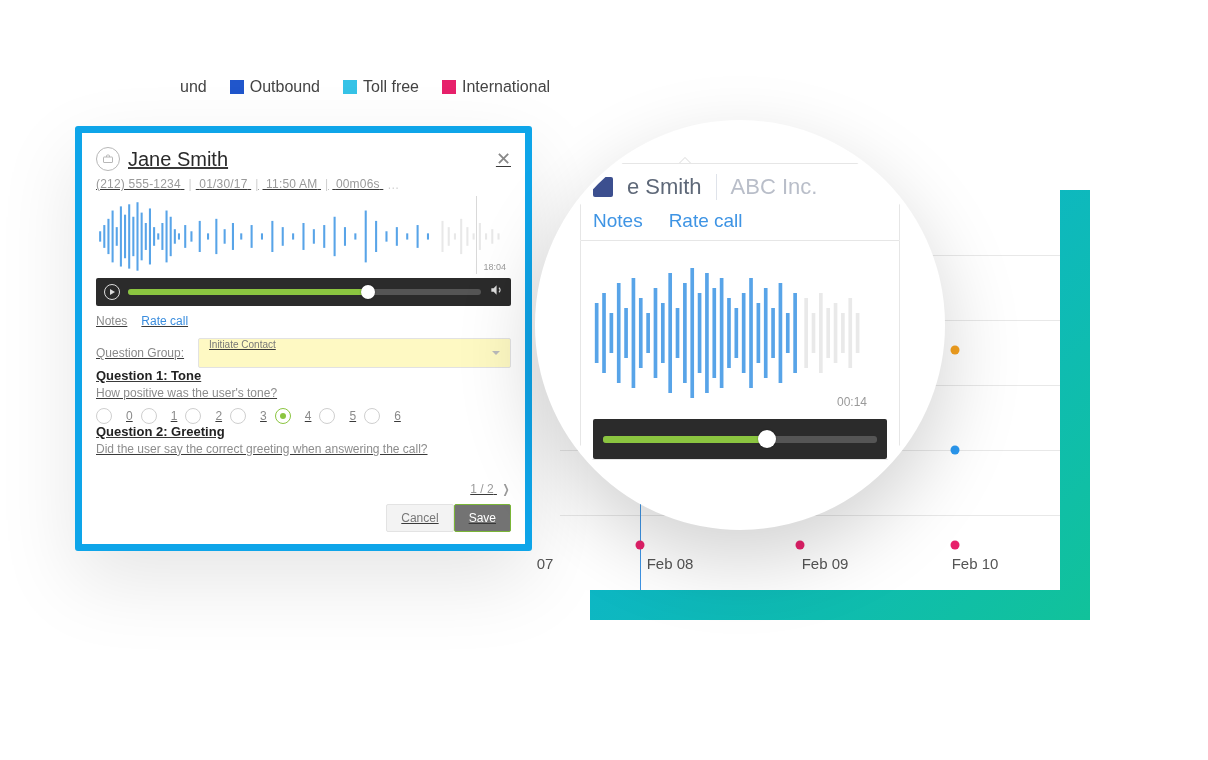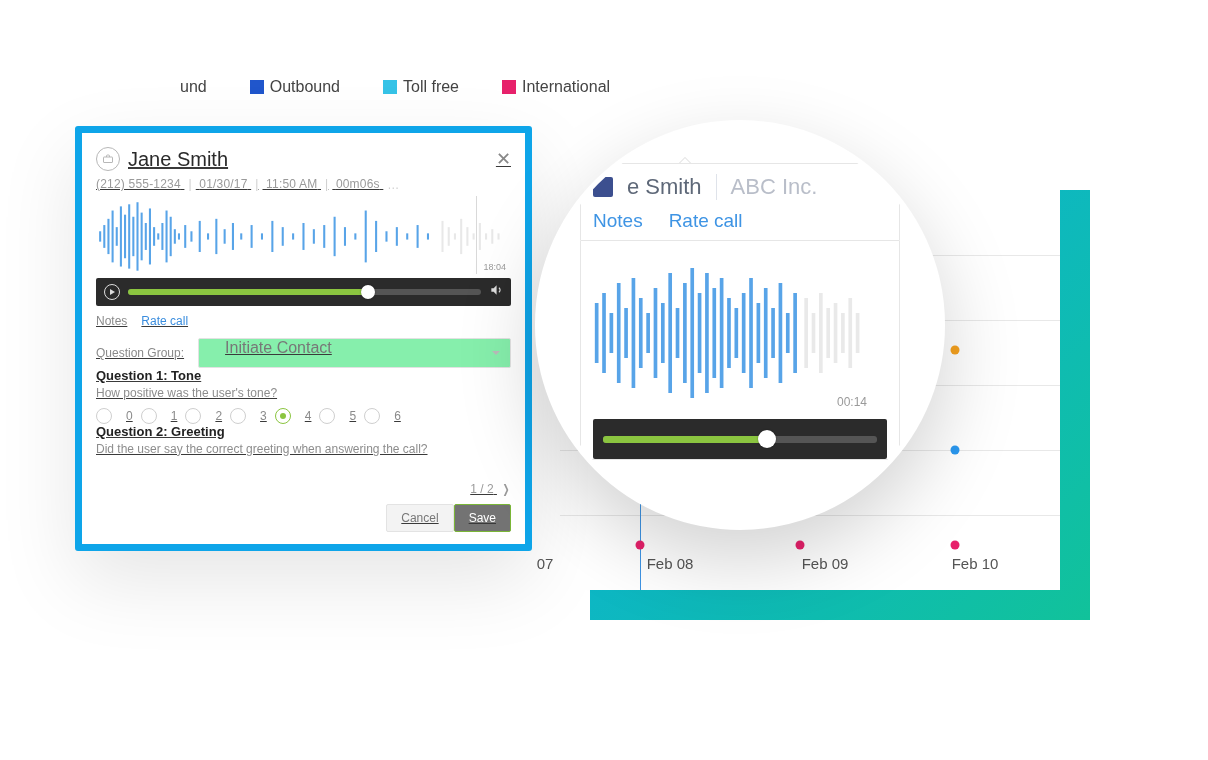--- a/index.html
+++ b/index.html
@@ -67,21 +67,21 @@
   .d-pink1  { background:#e7216b; left:80px;  top:390px; }
   .d-pink2  { background:#e7216b; left:240px; top:390px; }
   .d-pink3  { background:#e7216b; left:395px; top:390px; }
 
   
   .legend {
     position: absolute;
     left: 180px;
     top: 78px;
     display: flex;
-    gap: 43px;
+    gap: 23px;
     font-size: 16px;
     color: #444;
     z-index: 5;
     filter: blur(0.4px);
   }
   .legend .item { display: flex; align-items: center; gap: 6px; }
   .swatch { width: 14px; height: 14px; display: inline-block; } 
   .sw-outbound { background:#2056cc; }
   .sw-toll { background:#36c3e7; }
   .sw-intl { background:#e7216b; }
@@ -178,22 +178,22 @@
 
   .subtabs { margin-top:8px; font-size:12px; display:flex; gap:14px;}
   .subtabs .tab { color:#8a8a8a; }
   .subtabs .tab-active { color:#3a8dde; cursor:pointer;}
   .subtabs .tab-static { color:#8a8a8a; }
 
   .qg-row { margin-top:10px; display:flex; align-items:center; gap:14px;}
   .qg-label{ font-size:12px; color:#8a8a8a; }
   .qg-select{
     flex:1; height:28px; border:1px solid #e2e2e2; border-radius:2px;
-    background:#86efac; font-size:16px; color:#777;
-    padding: 0 24px 0 26px;
+    background:#fef9c3; font-size:10px; color:#777;
+    padding: 0 24px 0 10px;
     position:relative;
   }
   .qg-select::after{
     content:""; position:absolute; right:10px; top:50%;
     border-left:4px solid transparent; border-right:4px solid transparent;
     border-top:4px solid #bbb; transform:translateY(-50%);
   }
 
   .qhead { font-size:13px; font-weight:700; color:#222;}
   .qdesc { margin-top:3px; font-size:12px; color:#8d8d8d;}

